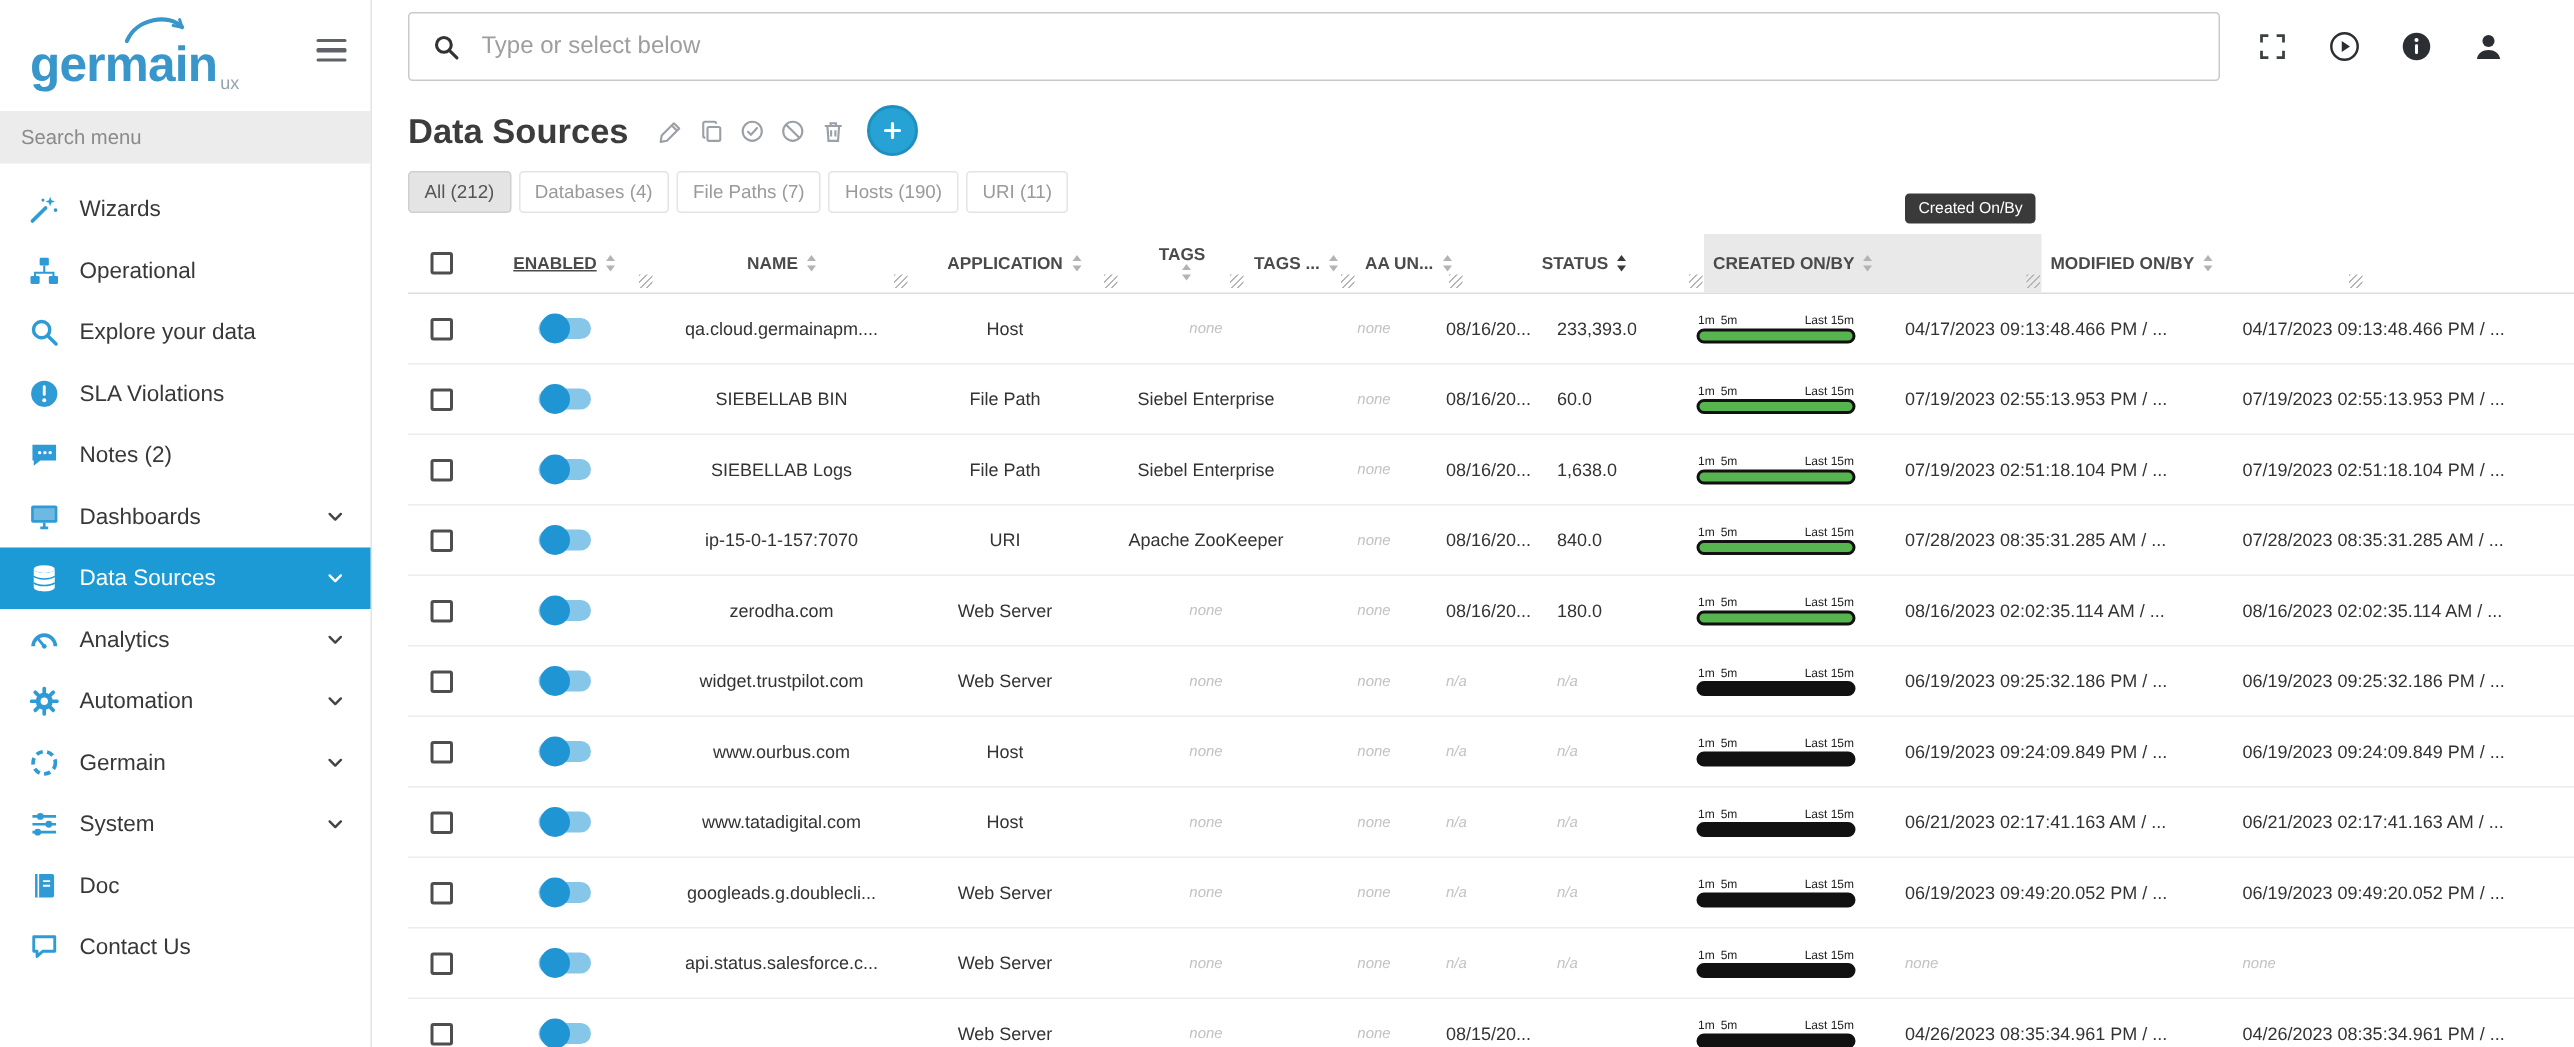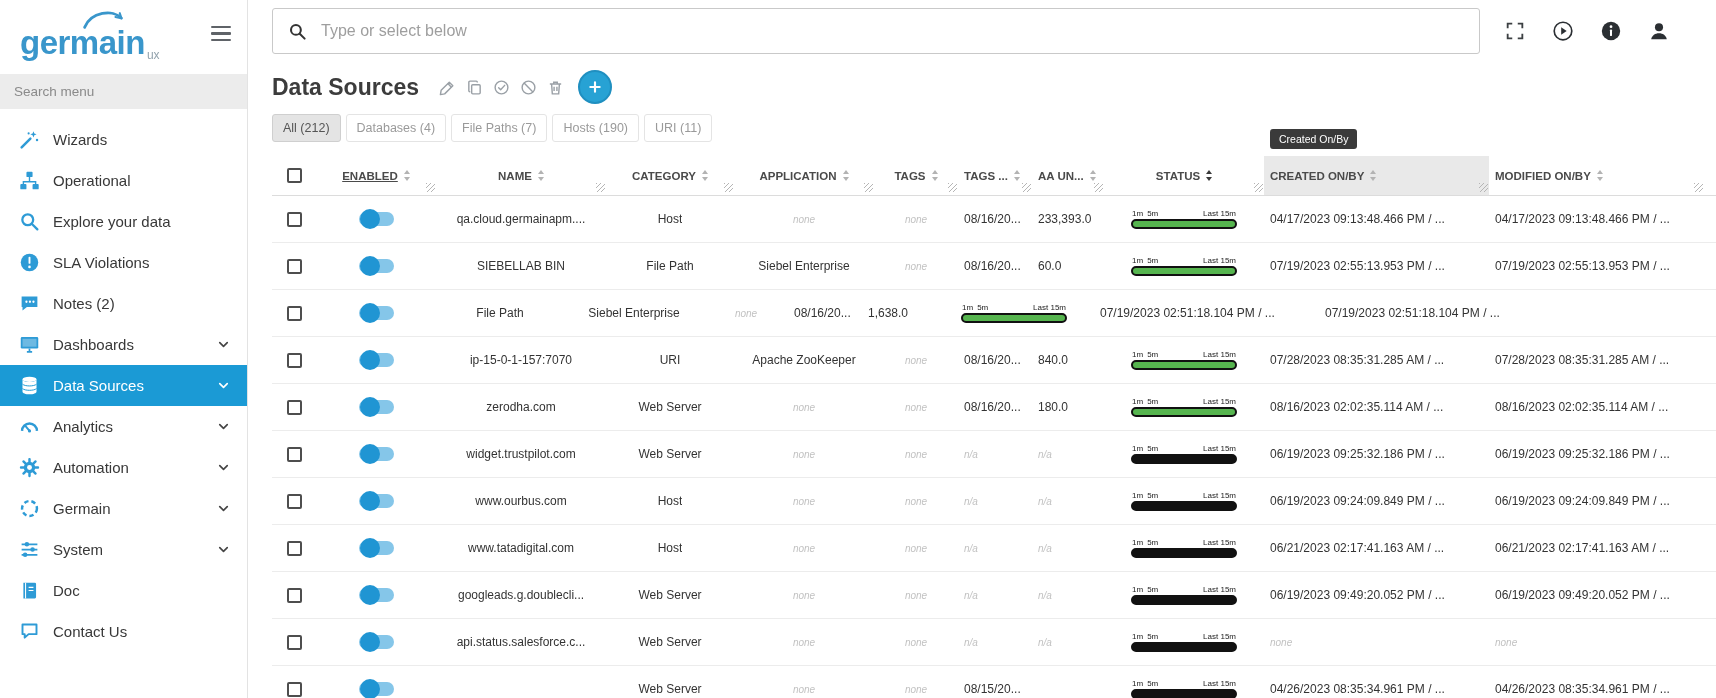--- a/index.html
+++ b/index.html
@@ -387,37 +387,29 @@
             <span class="rz"></span>
           </div>
           <div class="th center" style="width: 170px;">
             <span class="th-label">NAME</span>
             <span class="sort">
               <i class="up"></i>
               <i class="down"></i>
             </span>
             <span class="rz"></span>
           </div>
-          <div class="th center" style="width: 128px;">
-            <span class="th-label">CATEGORY</span>
-            <span class="sort">
-              <i class="up"></i>
-              <i class="down"></i>
-            </span>
-            <span class="rz"></span>
-          </div>
           <div class="th center" style="width: 140px;">
             <span class="th-label">APPLICATION</span>
             <span class="sort">
               <i class="up"></i>
               <i class="down"></i>
             </span>
             <span class="rz"></span>
           </div>
-          <div class="th center" style="width: 84px;">
+          <div class="th center" style="width: 84px; flex-direction: column;">
             <span class="th-label">TAGS</span>
             <span class="sort">
               <i class="up"></i>
               <i class="down"></i>
             </span>
             <span class="rz"></span>
           </div>
           <div class="th left" style="width: 74px;">
             <span class="th-label">TAGS ...</span>
             <span class="sort">
@@ -544,20 +536,23 @@
               <span class="cell-text">07/19/2023 02:55:13.953 PM / ...</span>
             </div>
           </div>
           <div class="tr">
             <div class="td center" style="width:44px">
               <span class="checkbox"></span>
             </div>
             <div class="td center" style="width:120px">
               <span class="toggle"></span>
             </div>
+            <div class="td center" style="width:170px">
+              <span class="cell-text">SIEBELLAB Logs</span>
+            </div>
             <div class="td center" style="width:128px">
               <span class="cell-text">File Path</span>
             </div>
             <div class="td center" style="width:140px">
               <span class="cell-text">Siebel Enterprise</span>
             </div>
             <div class="td center" style="width:84px">
               <span class="cell-text muted">none</span>
             </div>
             <div class="td left" style="width:74px">

